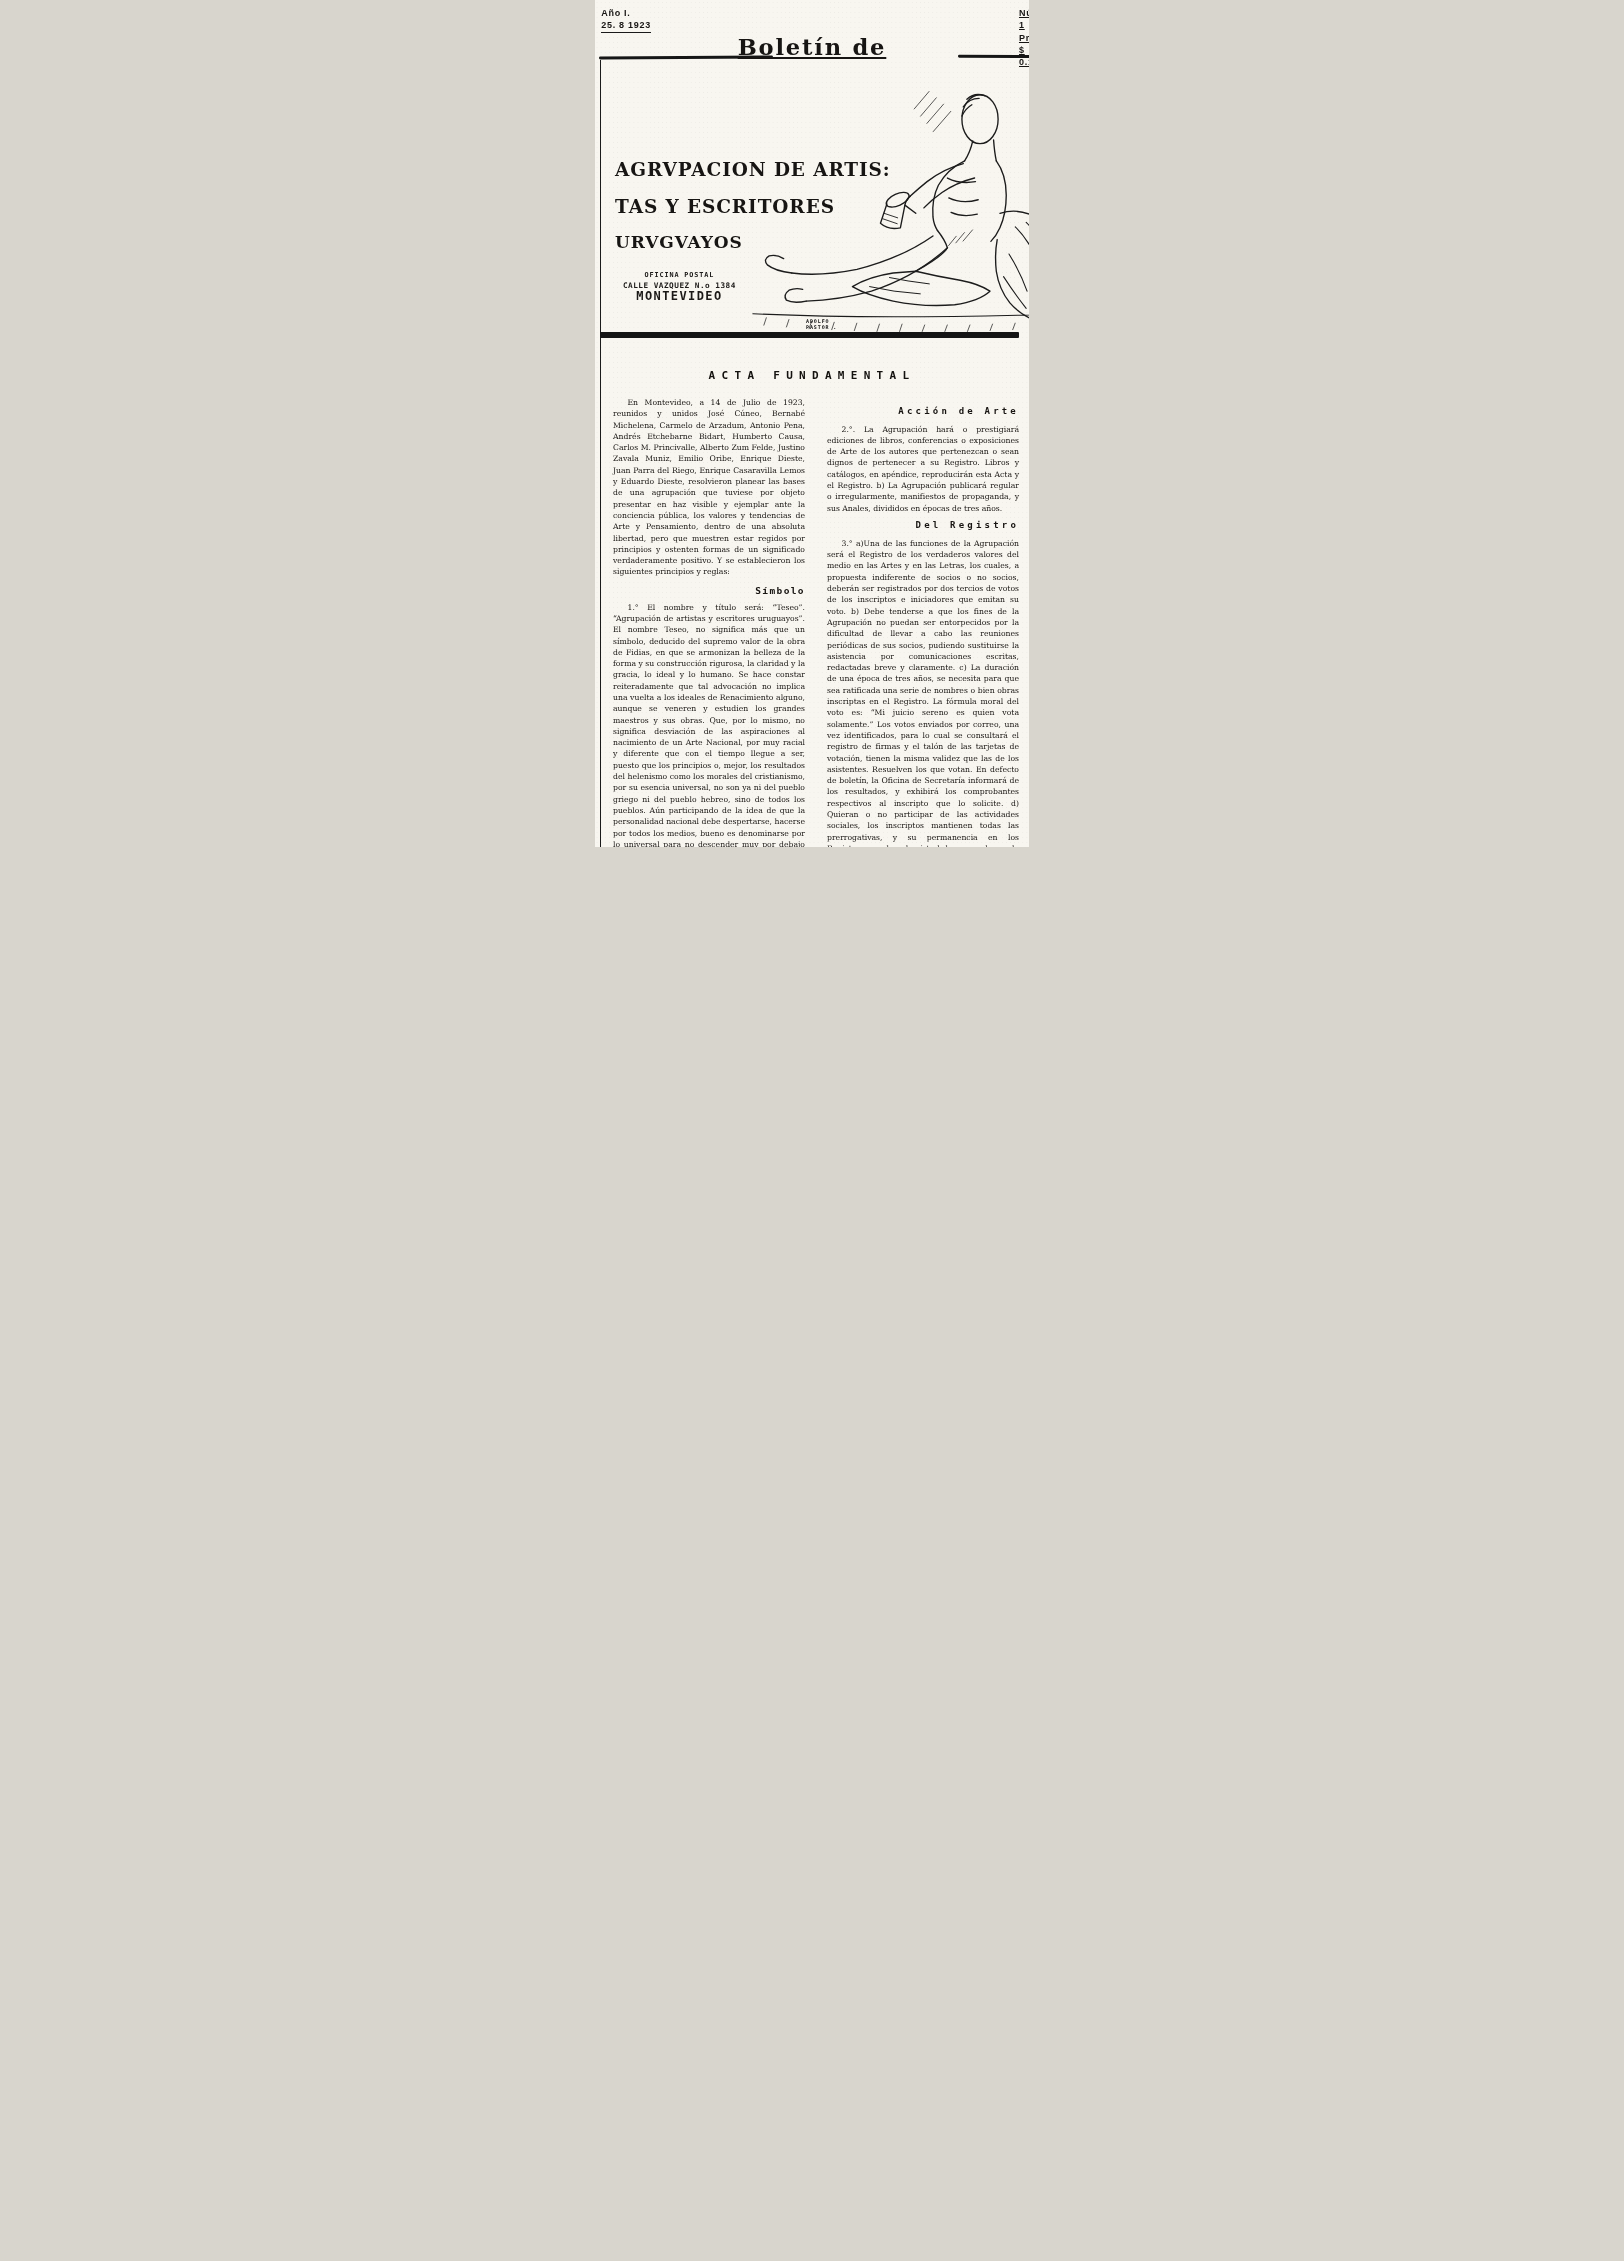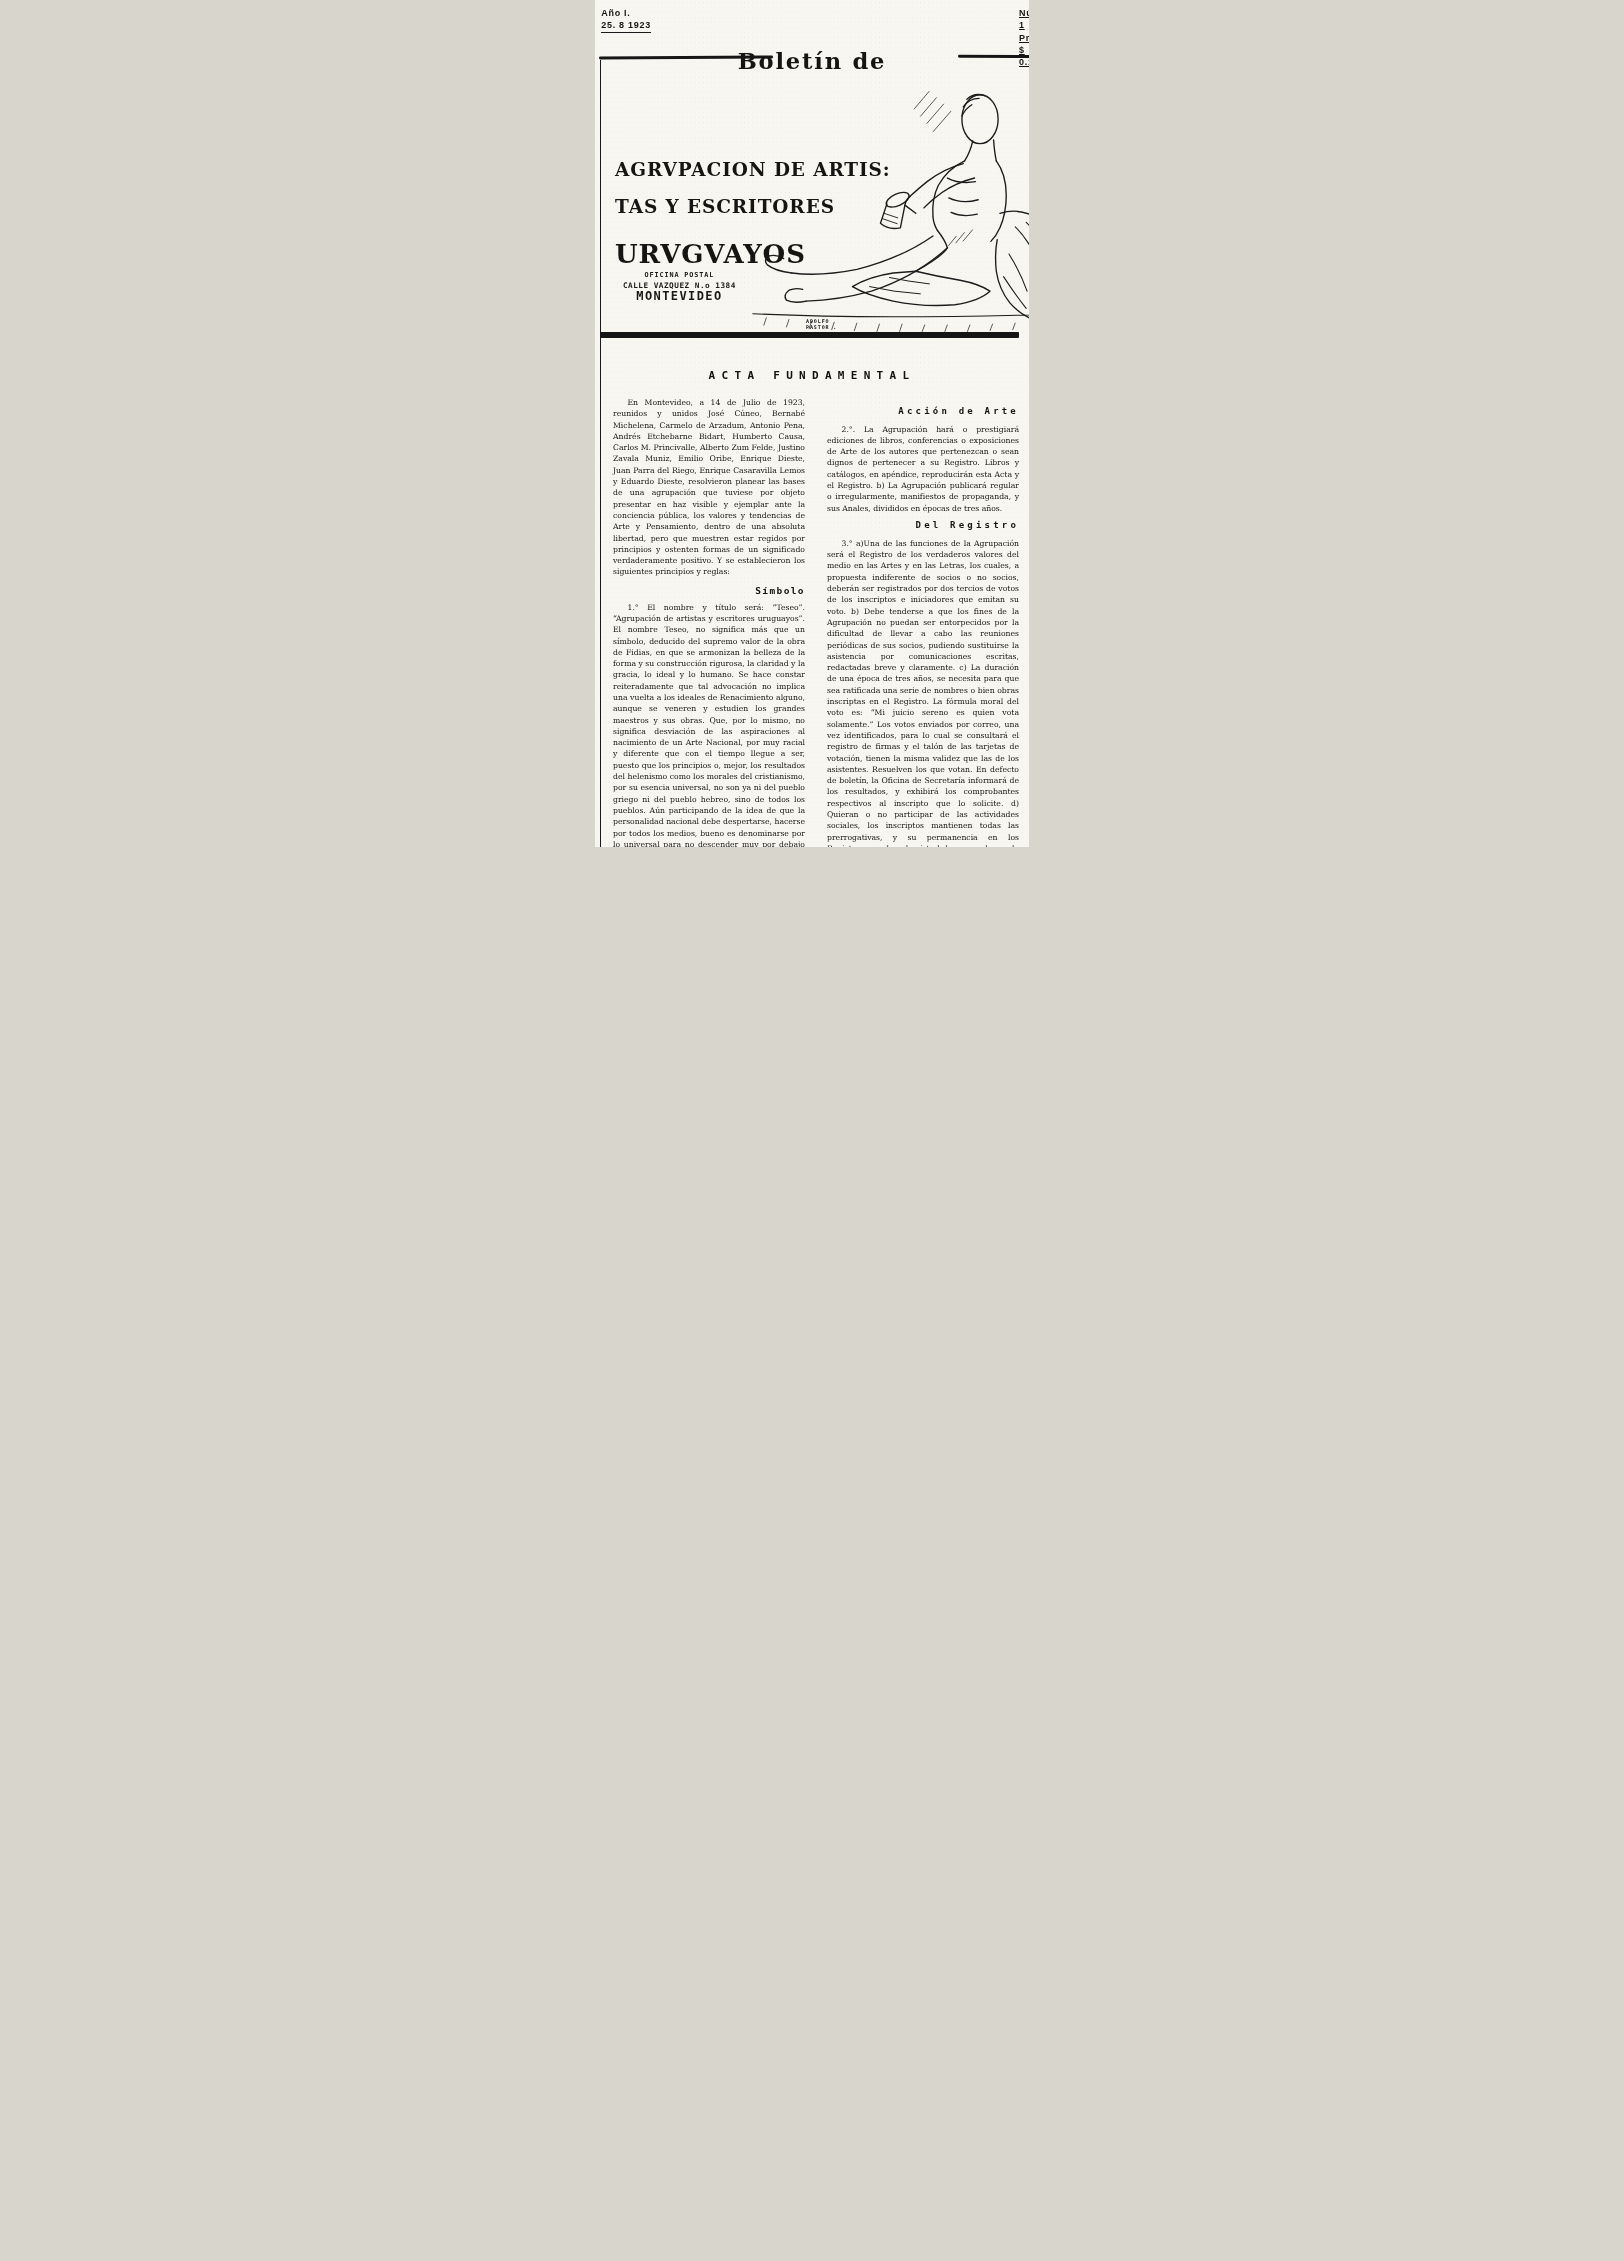--- a/index.html
+++ b/index.html
@@ -22,42 +22,42 @@
     font-size:9px; line-height:12.2px; letter-spacing:0.7px;
   }
   .issue-left .date { border-bottom:1.4px solid #1a1a1a; padding-bottom:0.5px;text-align:right; }
   .issue-right {
     position:absolute; top:7.2px; left:424px;
     font-family:"Liberation Sans", sans-serif; font-weight:bold;
     font-size:9px; line-height:12.2px; letter-spacing:0.7px;text-decoration:underline;
   }
   .issue-right .price { word-spacing:6.3px; }
   .pretitle {
-    position:absolute; top:50px; left:0; right:0;
+    position:absolute; top:36px; left:0; right:0;
     text-align:center;
     font-family:"DejaVu Serif", serif; font-weight:bold;
-    font-size:22.6px; letter-spacing:1.8px; line-height:23.5px;
+    font-size:22.6px; letter-spacing:1.8px; line-height:23.5px;text-decoration:underline;
   }
   .rule-l, .rule-r { position:absolute; height:2.7px; background:#161616; border-radius:1.4px; }
   .rule-l { top:56px; left:3.6px; width:174px; transform:rotate(-0.3deg); }
   .rule-r { top:55px; left:363px; width:168px; transform:rotate(0.25deg); }
   
   .border-left  { position:absolute; top:60px; bottom:0; left:4.5px;  width:1.4px; background:#1a1a1a; }
   .border-right { position:absolute; top:60px; bottom:0; left:530px; width:1.8px; background:#1a1a1a; }
   
   .teseo {
     position:absolute; top:76px; left:14.5px;
     font-family:"DejaVu Serif", serif; font-weight:bold;
     font-size:98px; line-height:1; letter-spacing:0.215em;
     white-space:nowrap; z-index:3;
   }
   .subtitle { position:absolute; left:20px; z-index:3; font-family:"DejaVu Serif", serif; font-weight:bold; letter-spacing:0.9px; white-space:nowrap; }
   .subtitle.s1 { top:159px; font-size:18.5px; }
   .subtitle.s2 { top:196px; font-size:18.5px; }
-  .subtitle.s3 { top:239px; font-size:26px; }
+  .subtitle.s3 { top:232px; font-size:17px; }
   .address {
     position:absolute; left:15.4px; top:270px; width:138px; z-index:3;
     text-align:center; font-family:"DejaVu Sans Mono", monospace; font-weight:bold;
     color:#1b1917;
   }
   .address .a1 { font-size:6.8px; letter-spacing:0.9px; line-height:10.4px; }
   .address .a2 { font-size:7.7px; letter-spacing:0.5px; line-height:11px; }
   .address .a3 { font-size:12px; letter-spacing:1.4px; line-height:11px; }
   .signature {
     position:absolute; left:211px; top:319px; z-index:3;

